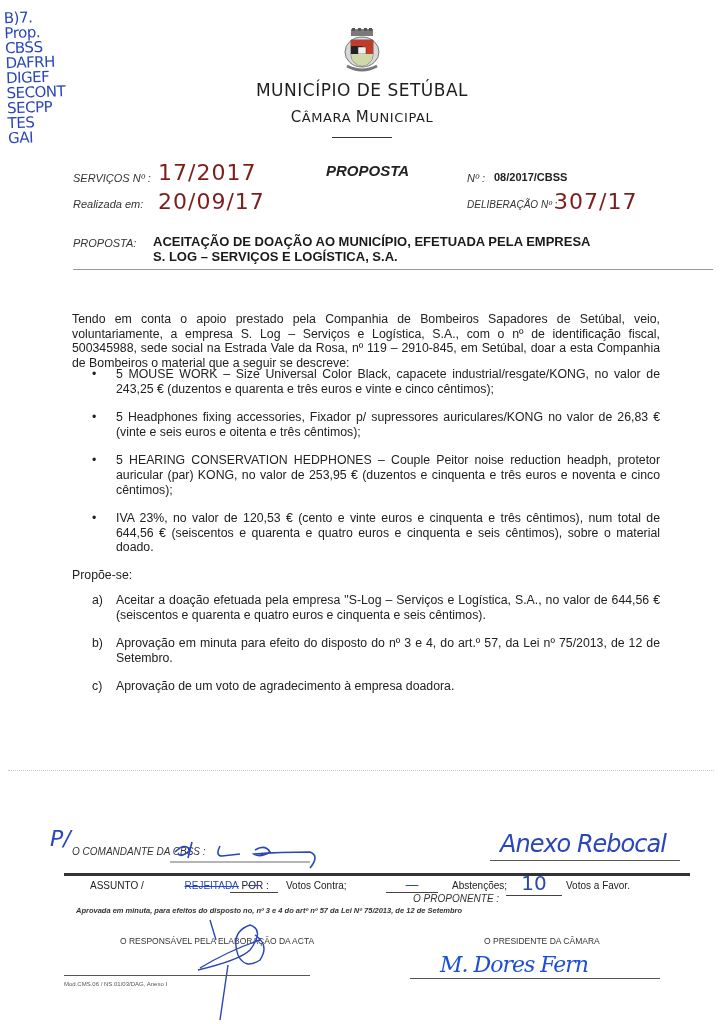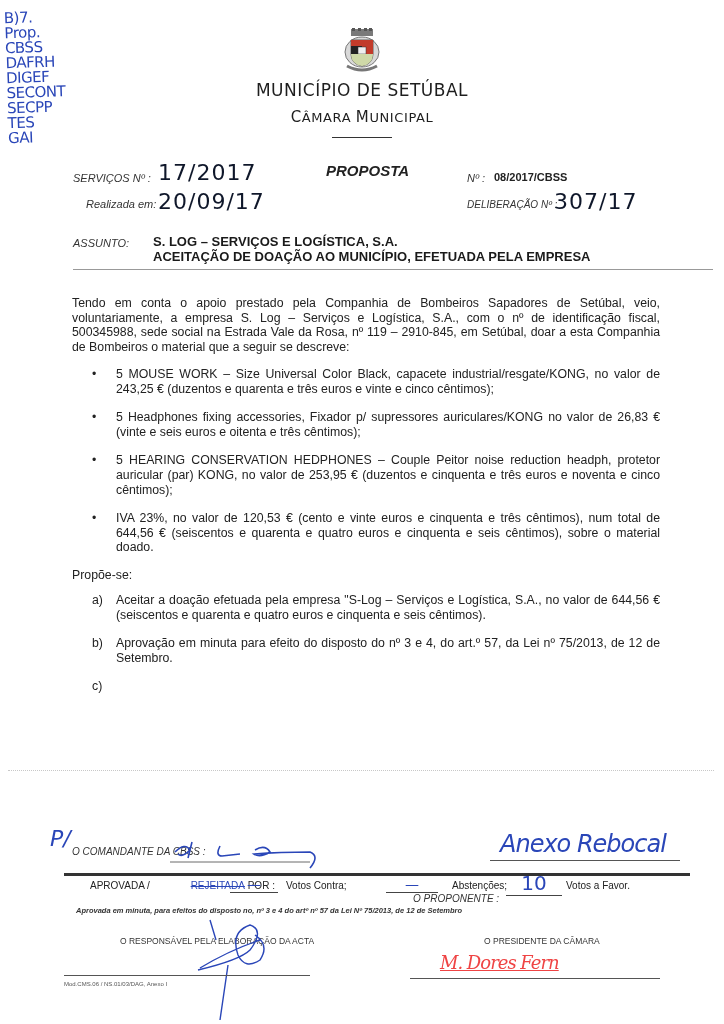--- a/index.html
+++ b/index.html
@@ -11,21 +11,21 @@
                   transform: rotate(-2deg); letter-spacing: -0.5px; }
   .margin-notes div { white-space: nowrap; }
   .crest { left: 342px; top: 28px; width: 40px; height: 46px; }
   .muni { left: 0; width: 724px; text-align: center; top: 80px; font-size: 17px; letter-spacing: 0.5px;
           font-family: "DejaVu Sans", sans-serif; color: #1e1e1e; }
   .camara { left: 0; width: 724px; text-align: center; top: 108px; font-size: 13px; letter-spacing: 0.6px;
             font-family: "DejaVu Sans", sans-serif; color: #1e1e1e; }
   .camara .big { font-size: 15px; }
   .rule-short { left: 332px; top: 137px; width: 60px; height: 1px; background: #333; }
   .lbl-it { font-style: italic; font-size: 11px; color: #333; }
-  .hw-big { font-size: 22px; color: #0f172a; font-family: "DejaVu Sans", sans-serif; letter-spacing: 1px; }
+  .hw-big { font-size: 22px; color: #7f1d1d; font-family: "DejaVu Sans", sans-serif; letter-spacing: 1px; }
   .proposta { left: 326px; top: 162px; font-style: italic; font-size: 15px; color: #222; font-weight: bold; }
   .smallcaps { font-variant: small-caps; }
   .assunto-lbl { left: 73px; top: 237px; }
   .assunto { left: 153px; top: 234px; font-weight: bold; font-size: 13px; line-height: 15px; color: #1a1a1a; }
   .hr1 { left: 73px; top: 269px; width: 640px; height: 1px; background: #999; }
   .body-text { left: 72px; width: 588px; font-size: 12.3px; line-height: 14.6px; color: #222; text-align: justify; }
   .bullet-list { left: 92px; width: 568px; }
   .bullet { position: relative; padding-left: 24px; font-size: 12.3px; line-height: 14.6px; text-align: justify; margin-bottom: 14px; }
   .bullet .dot { position: absolute; left: 0; top: 0; }
   .alpha-list { left: 92px; width: 568px; }
@@ -76,81 +76,81 @@
 </svg>
 
 <div class="abs muni">MUNICÍPIO DE SETÚBAL</div>
 <div class="abs camara">
   <span class="big">C</span><span>ÂMARA </span><span class="big">M</span><span>UNICIPAL</span>
 </div>
 <div class="abs rule-short"></div>
 
 <div class="abs lbl-it" style="left:73px; top:172px;">SERVIÇOS Nº :</div>
 <div class="abs hw-big" style="left:158px; top:160px;">17/2017</div>
-<div class="abs lbl-it" style="left:73px; top:198px;margin-left:13px;">Realizada em:</div>
+<div class="abs lbl-it" style="left:73px; top:198px;">Realizada em:</div>
 <div class="abs hw-big" style="left:158px; top:189px;">20/09/17</div>
 <div class="abs proposta">PROPOSTA</div>
 <div class="abs lbl-it" style="left:467px; top:172px;">Nº :</div>
 <div class="abs" style="left:494px; top:171px; font-size:11px; font-weight:bold; color:#222;">08/2017/CBSS</div>
 <div class="abs lbl-it smallcaps" style="left:467px; top:199px; font-size:10px;">DELIBERAÇÃO Nº :</div>
 <div class="abs hw-big" style="left:554px; top:189px;">307/17</div>
 
-<div class="abs lbl-it assunto-lbl">ASSUNTO:</div>
+<div class="abs lbl-it assunto-lbl">PROPOSTA:</div>
 <div class="abs assunto">
+  <div>ACEITAÇÃO DE DOAÇÃO AO MUNICÍPIO, EFETUADA PELA EMPRESA</div>
   <div>S. LOG – SERVIÇOS E LOGÍSTICA, S.A.</div>
-  <div>ACEITAÇÃO DE DOAÇÃO AO MUNICÍPIO, EFETUADA PELA EMPRESA</div>
 </div>
 <div class="abs hr1"></div>
 
-<div class="abs body-text" style="top:296px;">Tendo em conta o apoio prestado pela Companhia de Bombeiros Sapadores de Setúbal, veio, voluntariamente, a empresa S. Log – Serviços e Logística, S.A., com o nº de identificação fiscal, 500345988, sede social na Estrada Vale da Rosa, nº 119 – 2910-845, em Setúbal, doar a esta Companhia de Bombeiros o material que a seguir se descreve:</div>
+<div class="abs body-text" style="top:312px;">Tendo em conta o apoio prestado pela Companhia de Bombeiros Sapadores de Setúbal, veio, voluntariamente, a empresa S. Log – Serviços e Logística, S.A., com o nº de identificação fiscal, 500345988, sede social na Estrada Vale da Rosa, nº 119 – 2910-845, em Setúbal, doar a esta Companhia de Bombeiros o material que a seguir se descreve:</div>
 
 <div class="abs bullet-list" style="top:367px;">
   <div class="bullet"><span class="dot">•</span><span>5 MOUSE WORK – Size Universal Color Black, capacete industrial/resgate/KONG, no valor de 243,25 € (duzentos e quarenta e três euros e vinte e cinco cêntimos);</span></div>
   <div class="bullet"><span class="dot">•</span><span>5 Headphones fixing accessories, Fixador p/ supressores auriculares/KONG no valor de 26,83 € (vinte e seis euros e oitenta e três cêntimos);</span></div>
   <div class="bullet"><span class="dot">•</span><span>5 HEARING CONSERVATION HEDPHONES – Couple Peitor noise reduction headph, protetor auricular (par) KONG, no valor de 253,95 € (duzentos e cinquenta e três euros e noventa e cinco cêntimos);</span></div>
   <div class="bullet"><span class="dot">•</span><span>IVA 23%, no valor de 120,53 € (cento e vinte euros e cinquenta e três cêntimos), num total de 644,56 € (seiscentos e quarenta e quatro euros e cinquenta e seis cêntimos), sobre o material doado.</span></div>
 </div>
 
 <div class="abs body-text" style="top:568px;">Propõe-se:</div>
 
 <div class="abs alpha-list" style="top:593px;">
   <div class="alpha"><span class="mk">a)</span><span>Aceitar a doação efetuada pela empresa "S-Log – Serviços e Logística, S.A., no valor de 644,56 € (seiscentos e quarenta e quatro euros e cinquenta e seis cêntimos).</span></div>
   <div class="alpha"><span class="mk">b)</span><span>Aprovação em minuta para efeito do disposto do nº 3 e 4, do art.º 57, da Lei nº 75/2013, de 12 de Setembro.</span></div>
-  <div class="alpha"><span class="mk">c)</span></div>
+  <div class="alpha"><span class="mk">c)</span><span>Aprovação de um voto de agradecimento à empresa doadora.</span></div>
 </div>
 
 <div class="abs dotted"></div>
 
 <div class="abs hw" style="left:50px; top:826px; font-size:22px; font-style:italic;">P/</div>
 <div class="abs sig-lbl" style="left:72px; top:846px;"><span class="sc">O COMANDANTE DA CBSS :</span></div>
 <svg class="sig" style="left:170px; top:832px;" width="160" height="40">
   <path d="M5 20 Q15 10 20 18 Q12 26 8 22 M22 10 L18 26 M50 14 Q45 24 52 24 L70 22 M85 18 Q95 12 100 20 Q90 26 84 22 Q110 20 140 20 Q150 24 140 36" stroke="#2a46b8" stroke-width="1.6" fill="none"></path>
   <line x1="0" y1="30" x2="140" y2="30" stroke="#444" stroke-width="0.8"></line>
 </svg>
 <div class="abs sig-lbl" style="left:413px; top:846px;margin-top:47px;"><span class="sc">O PROPONENTE :</span></div>
 <div class="abs hw" style="left:500px; top:830px; font-size:24px; font-style:italic; letter-spacing:-1px;">Anexo Rebocal</div>
 <div class="abs sigline" style="left:490px; top:860px; width:190px;"></div>
 
 <div class="abs thick"></div>
 
 <div class="abs vote-row">
-  <span style="left:0;"><span style="position:static; font-variant:small-caps;">APROVADA /</span> <span style="position:static; font-variant:small-caps; text-decoration:line-through; color:#2a46b8;padding-left:38px;">REJEITADA</span> <span style="position:static; font-variant:small-caps;">POR :</span></span>
+  <span style="left:0;"><span style="position:static; font-variant:small-caps;">ASSUNTO /</span> <span style="position:static; font-variant:small-caps; text-decoration:line-through; color:#2a46b8;padding-left:38px;">REJEITADA</span> <span style="position:static; font-variant:small-caps;">POR :</span></span>
   <span class="hw" style="left:140px; top:-4px; font-size:14px; border-bottom:1px solid #444; width:48px; text-align:center;">—</span>
   <span style="left:196px;">Votos Contra;</span>
   <span class="hw" style="left:296px; top:-4px; font-size:14px; border-bottom:1px solid #444; width:52px; text-align:center;">—</span>
   <span style="left:362px;">Abstenções;</span>
   <span class="hw" style="left:416px; top:-9px; font-size:20px; border-bottom:1px solid #444; width:56px; text-align:center;">10</span>
   <span style="left:476px;">Votos a Favor.</span>
 </div>
 
 <div class="abs foot-note">Aprovada em minuta, para efeitos do disposto no, nº 3 e 4 do artº nº 57 da Lei Nº 75/2013, de 12 de Setembro</div>
 
 <div class="abs resp-lbl smallcaps">O RESPONSÁVEL PELA ELABORAÇÃO DA ACTA</div>
 <svg class="sig" style="left:150px; top:920px;" width="160" height="100">
   <path d="M60 0 L66 20 M50 48 Q80 30 110 20 M48 50 Q90 40 100 30 Q115 10 100 5 Q80 12 88 35 Q95 50 110 40 Q120 25 105 15 M78 45 L70 100" stroke="#2a46b8" stroke-width="1.4" fill="none"></path>
 </svg>
 <div class="abs sigline" style="left:64px; top:975px; width:246px;"></div>
 
 <div class="abs pres-lbl">O PRESIDENTE DA CÂMARA</div>
-<div class="abs" style="left:440px; top:952px; font-size:18px; font-style:italic; font-family:'DejaVu Serif', serif; color:#ef4444; letter-spacing:-1px;text-decoration:underline;">M. Dores Fern</div>
+<div class="abs" style="left:440px; top:952px; font-size:22px; font-style:italic; font-family:'DejaVu Serif', serif; color:#1d4ed8; letter-spacing:-1px;">M. Dores Fern</div>
 <div class="abs sigline" style="left:410px; top:978px; width:250px;"></div>
 
 <div class="abs mod">Mod.CMS.06  / NS.01/03/DAG, Anexo I</div>
 
 </body></html>

